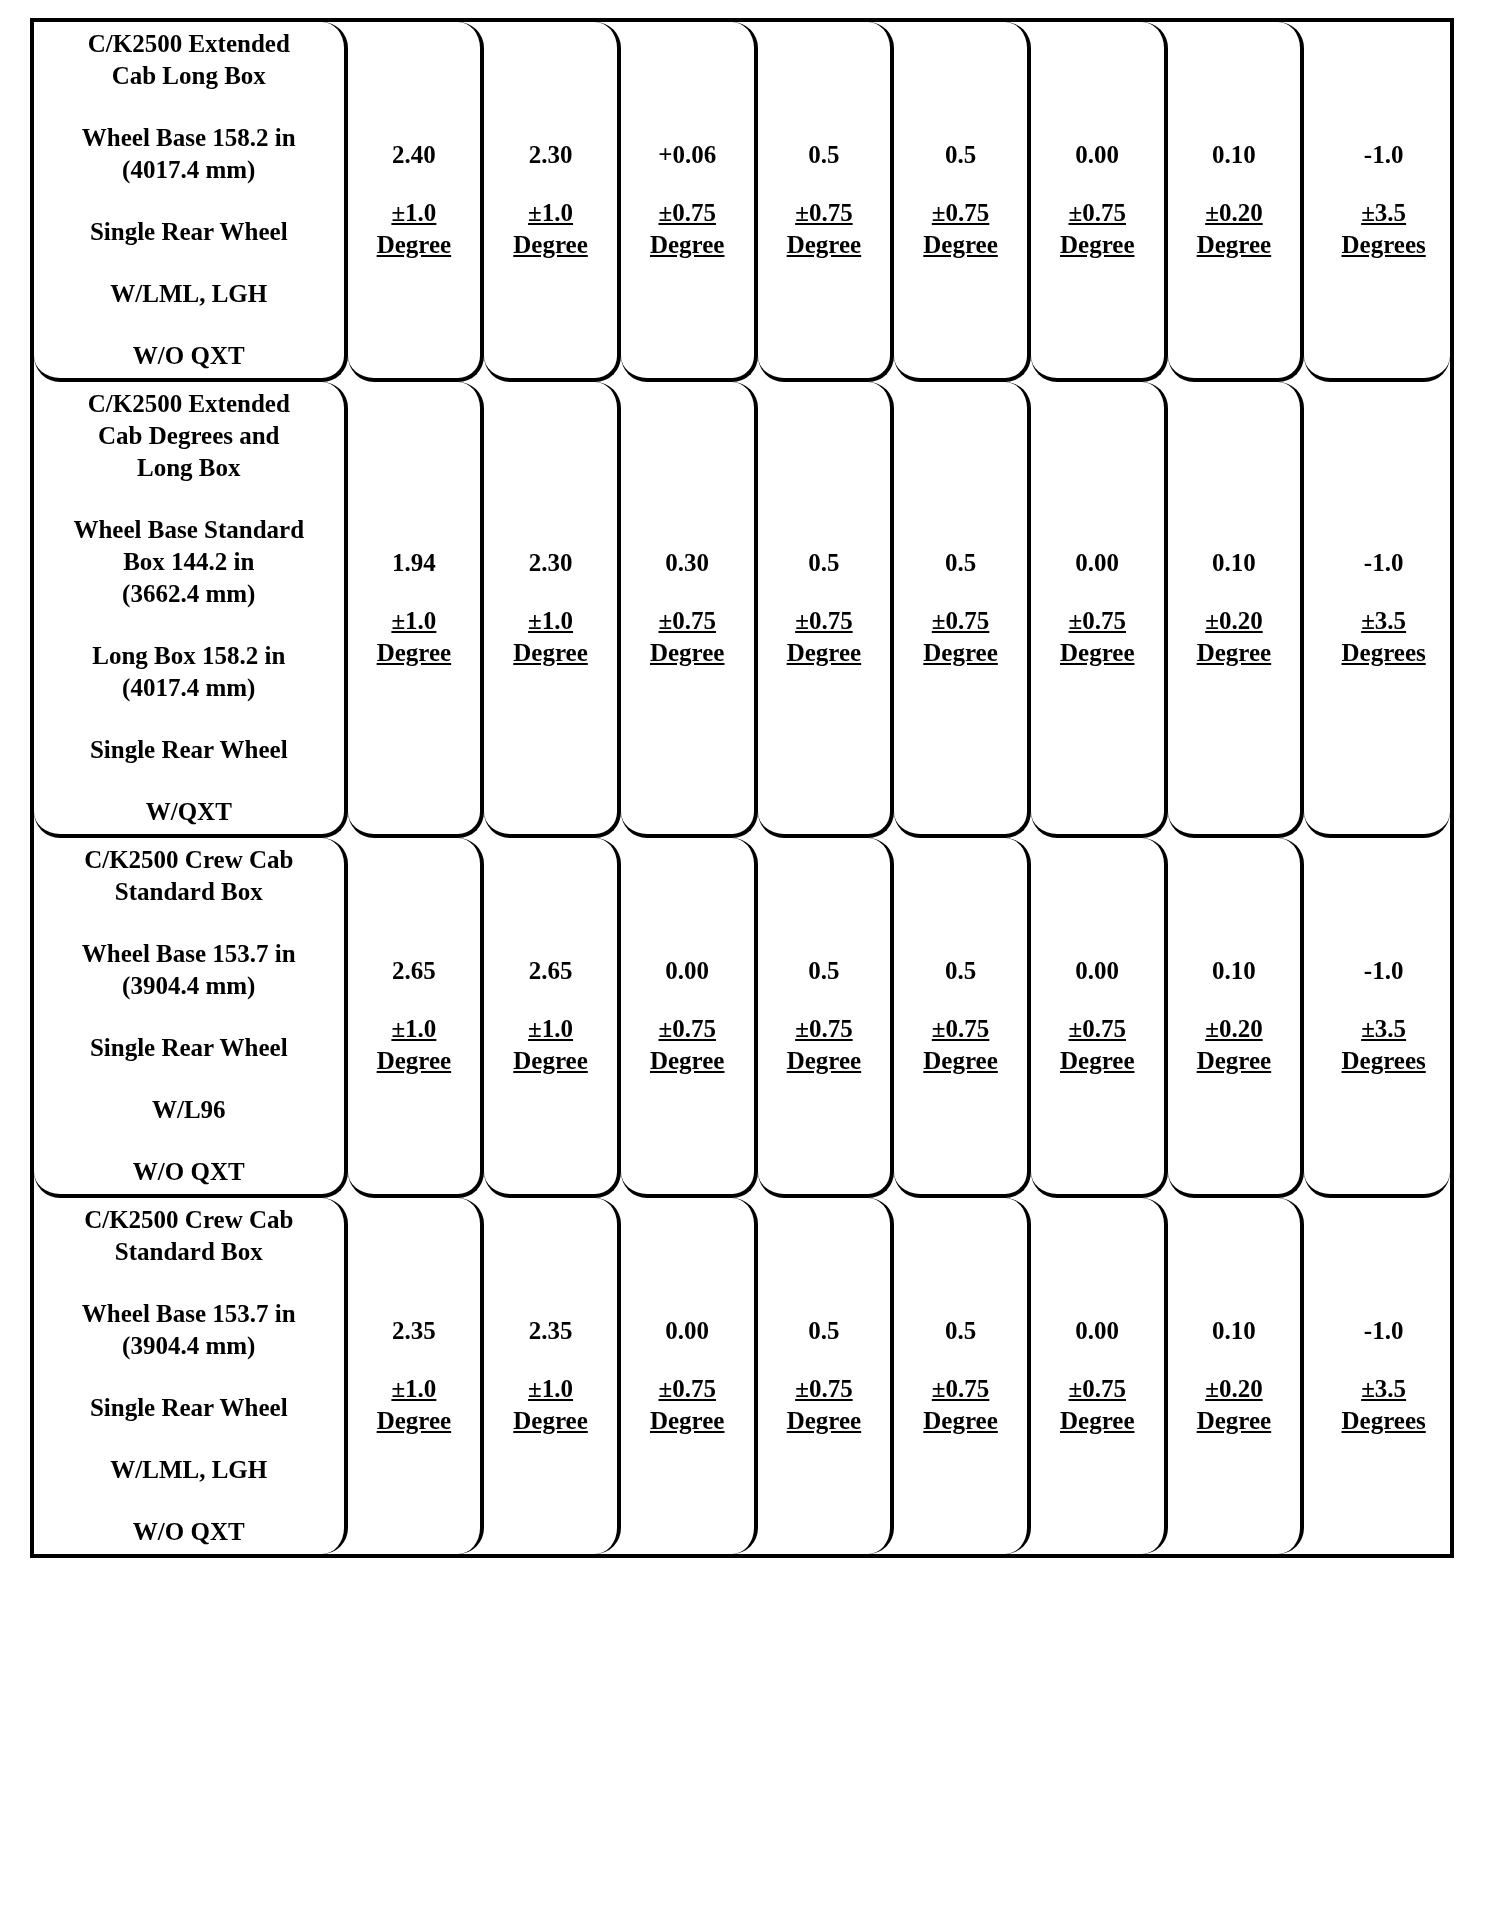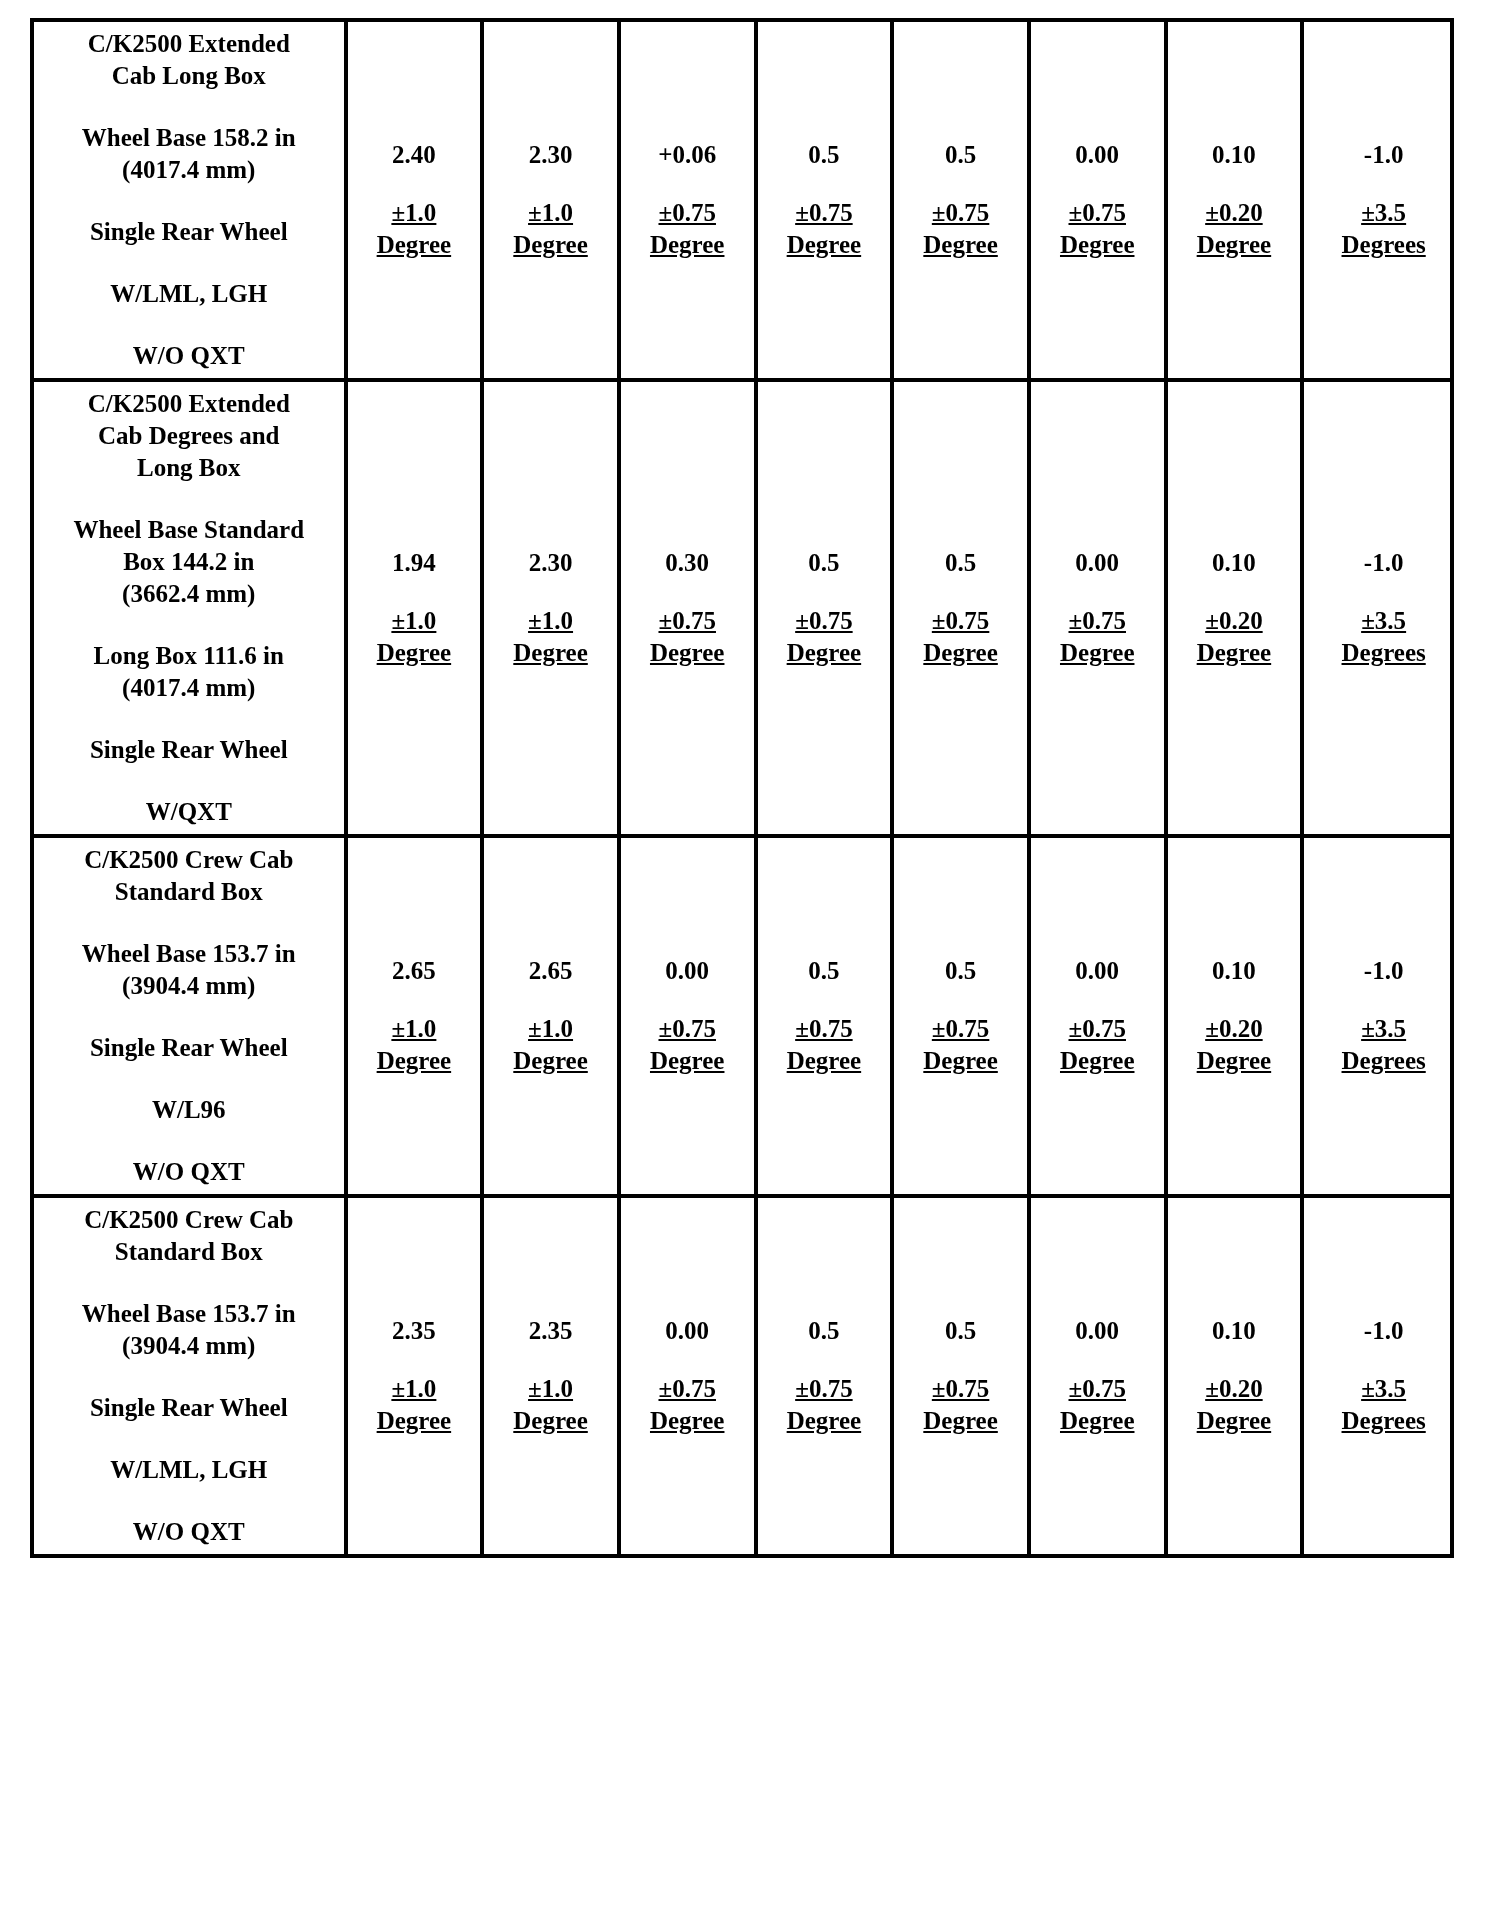--- a/index.html
+++ b/index.html
@@ -31,20 +31,21 @@
   }
   table.spec td {
     border-right: 4px solid #000;
     border-bottom: 4px solid #000;
     vertical-align: middle;
     text-align: center;
     font-weight: bold;
     font-size: 25px;
     line-height: 1.28;
     padding: 6px 4px;
+    border-radius: 26px;
   }
   table.spec tr:last-child td {
     border-bottom: none;
   }
   table.spec td:last-child {
     border-right: none;
     padding-left: 17px;
   }
   td.desc {
     width: 300px;
@@ -165,21 +166,21 @@
               <span class="desc-line">C/K2500 Extended</span>
               <span class="desc-line">Cab Degrees and</span>
               <span class="desc-line">Long Box</span>
             </div>
             <div class="desc-block">
               <span class="desc-line">Wheel Base Standard</span>
               <span class="desc-line">Box 144.2 in</span>
               <span class="desc-line">(3662.4 mm)</span>
             </div>
             <div class="desc-block">
-              <span class="desc-line">Long Box 111.6 in</span>
+              <span class="desc-line">Long Box 158.2 in</span>
               <span class="desc-line">(4017.4 mm)</span>
             </div>
             <div class="desc-block">
               <span class="desc-line">Single Rear Wheel</span>
             </div>
             <div class="desc-block">
               <span class="desc-line">W/QXT</span>
             </div>
           </td>
           <td class="val">

